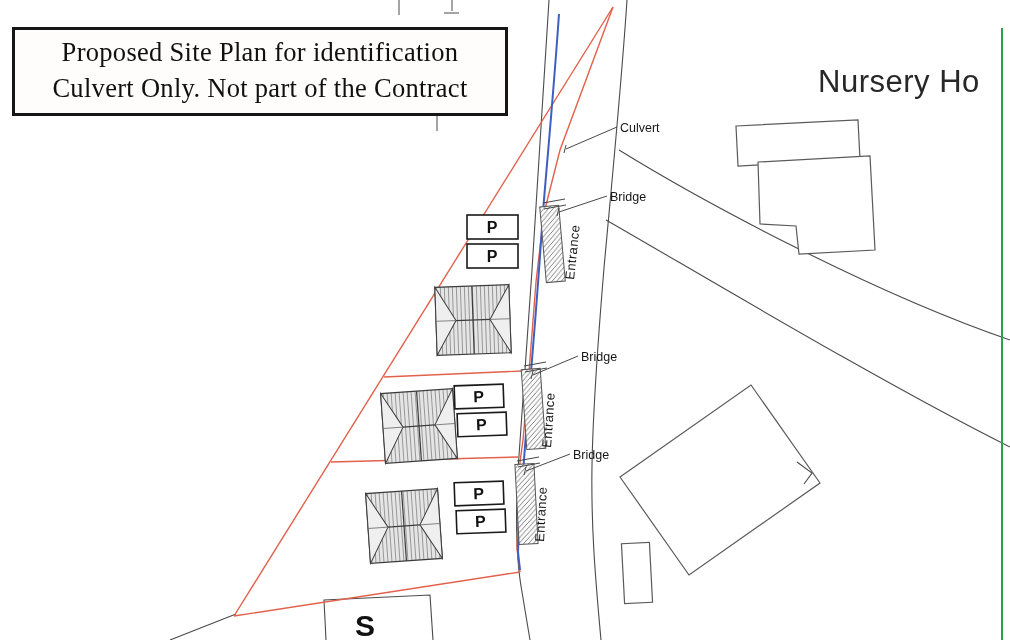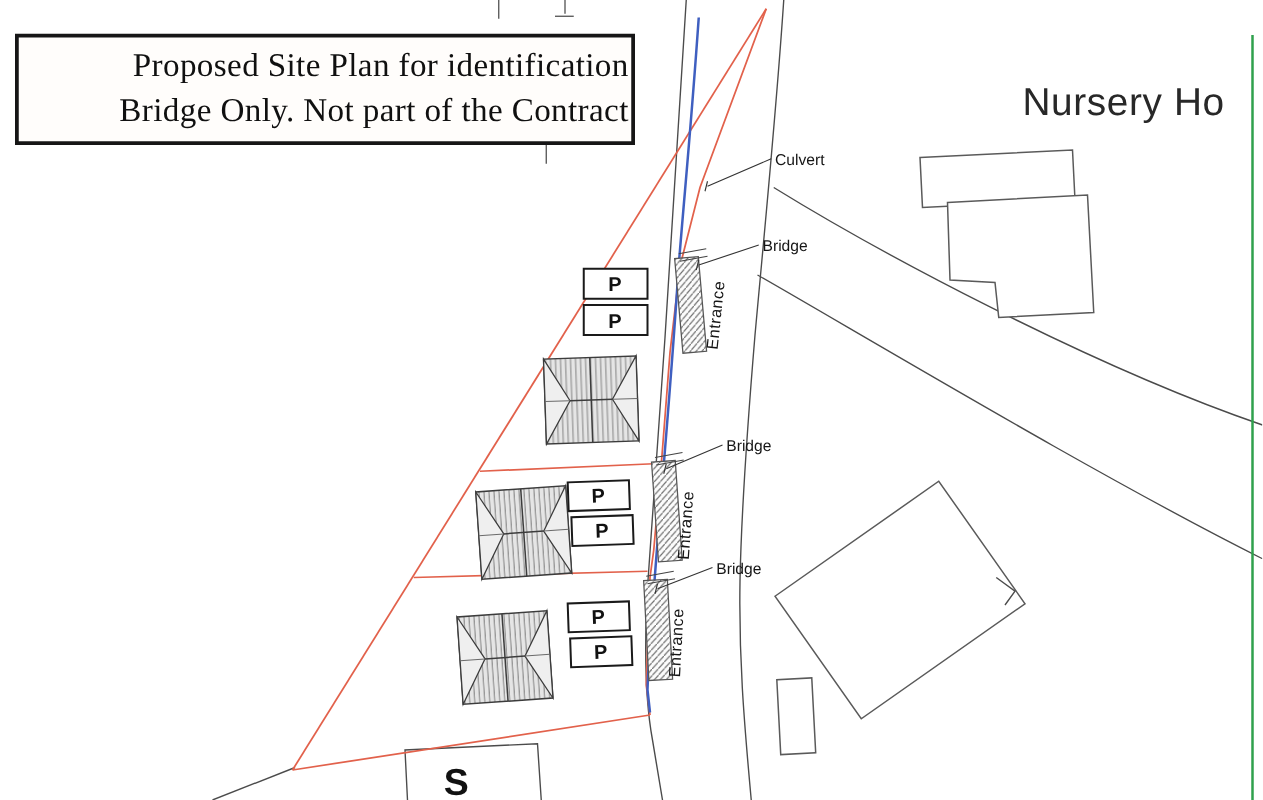--- a/index.html
+++ b/index.html
@@ -1,20 +1,20 @@
 <!DOCTYPE html>
 <html><head>
 <meta charset="utf-8">
 <style>
   html,body{margin:0;padding:0;background:#fff;}
   .stage{position:relative;width:1010px;height:640px;background:#ffffff;overflow:hidden;
          font-family:"Liberation Sans",sans-serif;}
   .stage svg{position:absolute;left:0;top:0;}
   .title-box{position:absolute;left:12px;top:27px;width:496px;box-sizing:border-box;
-             border:3px solid #161616;background:#fffdfb;padding:5px 2px 7px 2px;text-align:right;
+             border:3px solid #161616;background:#fffdfb;padding:5px 2px 7px 2px;text-align:center;
              font-family:"Liberation Serif",serif;font-size:26.5px;color:#101010;line-height:1.34;
              letter-spacing:0.3px;}
   .roof{fill:url(#roofHatch);stroke:#3c3c3c;stroke-width:1.2;}
   .hip{fill:#efefef;stroke:#3c3c3c;stroke-width:1;}
   .ln{stroke:#3c3c3c;stroke-width:1.2;}
   .lnThin{stroke:#6a6a6a;stroke-width:0.8;}
   .outline{fill:#ffffff;stroke:#5a5a5a;stroke-width:1.2;}
   .roadline{fill:none;stroke:#4b4b4b;stroke-width:1.1;}
   .leader{fill:none;stroke:#333;stroke-width:0.9;}
   .pbox{fill:#ffffff;stroke:#1a1a1a;stroke-width:1.6;}
@@ -160,16 +160,16 @@
     <text class="maplabel" x="610" y="201">Bridge</text>
     <text class="maplabel" x="581" y="361">Bridge</text>
     <text class="maplabel" x="573" y="459">Bridge</text>
     <text class="entlabel" transform="translate(574,280) rotate(-84)">Entrance</text>
     <text class="entlabel" transform="translate(551,448) rotate(-86)">Entrance</text>
     <text class="entlabel" transform="translate(544,542) rotate(-87)">Entrance</text>
   </svg>
 
   <div class="title-box">
     <div>Proposed Site Plan for identification</div>
-    <div>Bridge Only. Not part of the Contract</div>
+    <div>Culvert Only. Not part of the Contract</div>
   </div>
 
 </div>
 
 </body></html>

